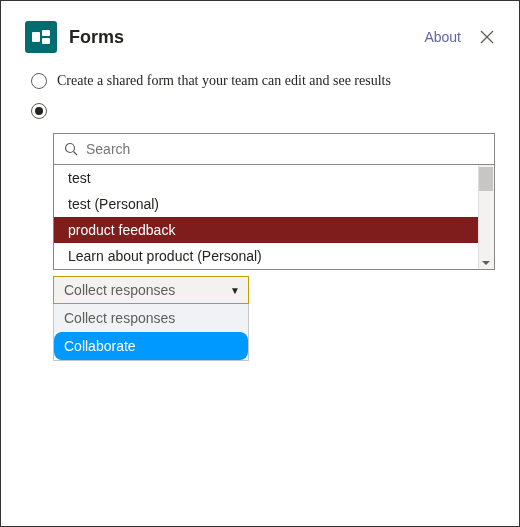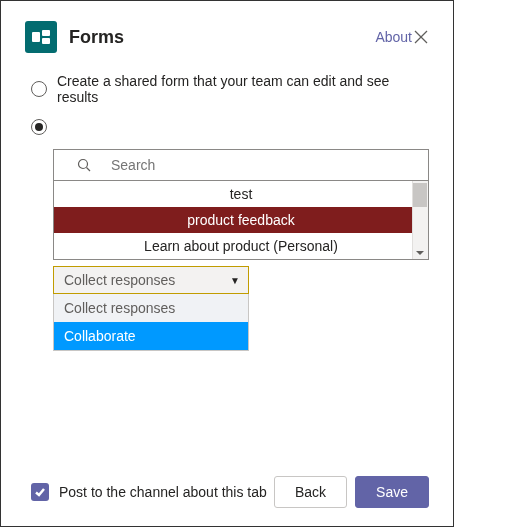--- a/index.html
+++ b/index.html
@@ -3,21 +3,21 @@
   <meta charset="utf-8">
   <style>
     * { box-sizing: border-box; margin: 0; padding: 0; }
     body {
       font-family: 'Segoe UI', -apple-system, sans-serif;
       font-size: 14px;
       color: #252423;
       background: #fff;
     }
     .dialog {
-      width: 454px;
+      width: 520px;
       height: 527px;
       border: 1px solid #333;
       position: relative;
       padding: 20px 24px 18px 24px;
       display: flex;
       flex-direction: column;
     }
     .header {
       display: flex;
       align-items: center;
@@ -36,41 +36,42 @@
     .app-icon svg { fill: #fff; }
     .app-title {
       font-size: 18px;
       font-weight: 600;
       color: #252423;
     }
     .header-right {
       margin-left: auto;
       display: flex;
       align-items: center;
-      gap: 1px;
+      gap: 18px;
     }
     .about-link {
       color: #6264a7;
       font-size: 14px;
       cursor: pointer;
     }
     .close-btn {
       cursor: pointer;
       width: 16px;
       height: 16px;
       display: flex;
       align-items: center;
       justify-content: center;
       color: #605e5c;
     }
     .radio-row {
       display: flex;
       align-items: center;
       margin-bottom: 14px;
       padding-left: 6px;
+      font-family: Liberation Serif, serif;
     }
     .radio {
       width: 16px;
       height: 16px;
       border: 1px solid #605e5c;
       border-radius: 50%;
       margin-right: 10px;
       position: relative;
       flex-shrink: 0;
     }
@@ -86,41 +87,39 @@
     }
     .radio-label { font-size: 14px; }
     .form-area {
       padding-left: 28px;
       position: relative;
     }
     .search-box {
       border: 1px solid #8a8886;
       display: flex;
       align-items: center;
-      padding: 5px 23px;
+      padding: 5px 10px;
       height: 32px;
-      gap: 12px;
     }
     .search-icon {
       color: #605e5c;
       margin-right: 8px;
       display: flex;
     }
     .search-input {
       border: none;
       outline: none;
       flex: 1;
       font-size: 14px;
       color: #605e5c;
     }
     .form-list {
       border: 1px solid #8a8886;
       border-top: none;
       position: relative;
-      text-align: center;
     }
     .form-item {
       padding: 5px 14px;
       font-size: 14px;
       cursor: pointer;
     }
     .form-item.selected {
       background: #7f1d1d;
       color: #fff;
     }
@@ -174,20 +173,21 @@
     .action-option {
       padding: 6px 10px;
       font-size: 14px;
       color: #605e5c;
       background: #f0f2f5;
       cursor: pointer;
     }
     .action-option.highlighted {
       background: #0099ff;
       color: #fff;
+      border-radius: 8px;
     }
     .footer {
       margin-top: auto;
       display: flex;
       align-items: center;
       padding-left: 6px;
     }
     .checkbox {
       width: 18px;
       height: 18px;
@@ -268,46 +268,35 @@
         <svg width="14" height="14" viewBox="0 0 14 14">
           <circle cx="6" cy="6" r="4.5" fill="none" stroke="currentColor" stroke-width="1.2"></circle>
           <line x1="9.5" y1="9.5" x2="13" y2="13" stroke="currentColor" stroke-width="1.2"></line>
         </svg>
       </span>
       <input class="search-input" placeholder="Search" style="">
     </div>
 
     <div class="form-list">
       <div class="form-item">test</div>
+      <div class="form-item">test (Personal)</div>
       <div class="form-item selected">product feedback</div>
       <div class="form-item">Learn about product (Personal)</div>
       <div class="scrollbar-track">
         <div class="scrollbar-thumb"></div>
         <svg class="scrollbar-arrow down" viewBox="0 0 8 8">
             <path d="M0 2 L4 6 L8 2" fill="currentColor"></path>
           </svg>
       </div>
     </div>
 
     <div class="action-select">
       <span>Collect responses</span>
       <span class="select-caret">▼</span>
     </div>
     <div class="action-dropdown">
       <div class="action-option">Collect responses</div>
       <div class="action-option highlighted">Collaborate</div>
     </div>
   </div>
 
-  <div class="footer">
-    <span class="checkbox">
-      <svg width="12" height="12" viewBox="0 0 12 12">
-        <polyline points="2,6.5 5,9 10,3"></polyline>
-      </svg>
-    </span>
-    <span class="footer-label">Post to the channel about this tab</span>
-    <div class="footer-buttons">
-      <div class="btn btn-secondary">Back</div>
-      <div class="btn btn-primary">Save</div>
-    </div>
-  </div>
 
 </div>
 
 </body></html>

